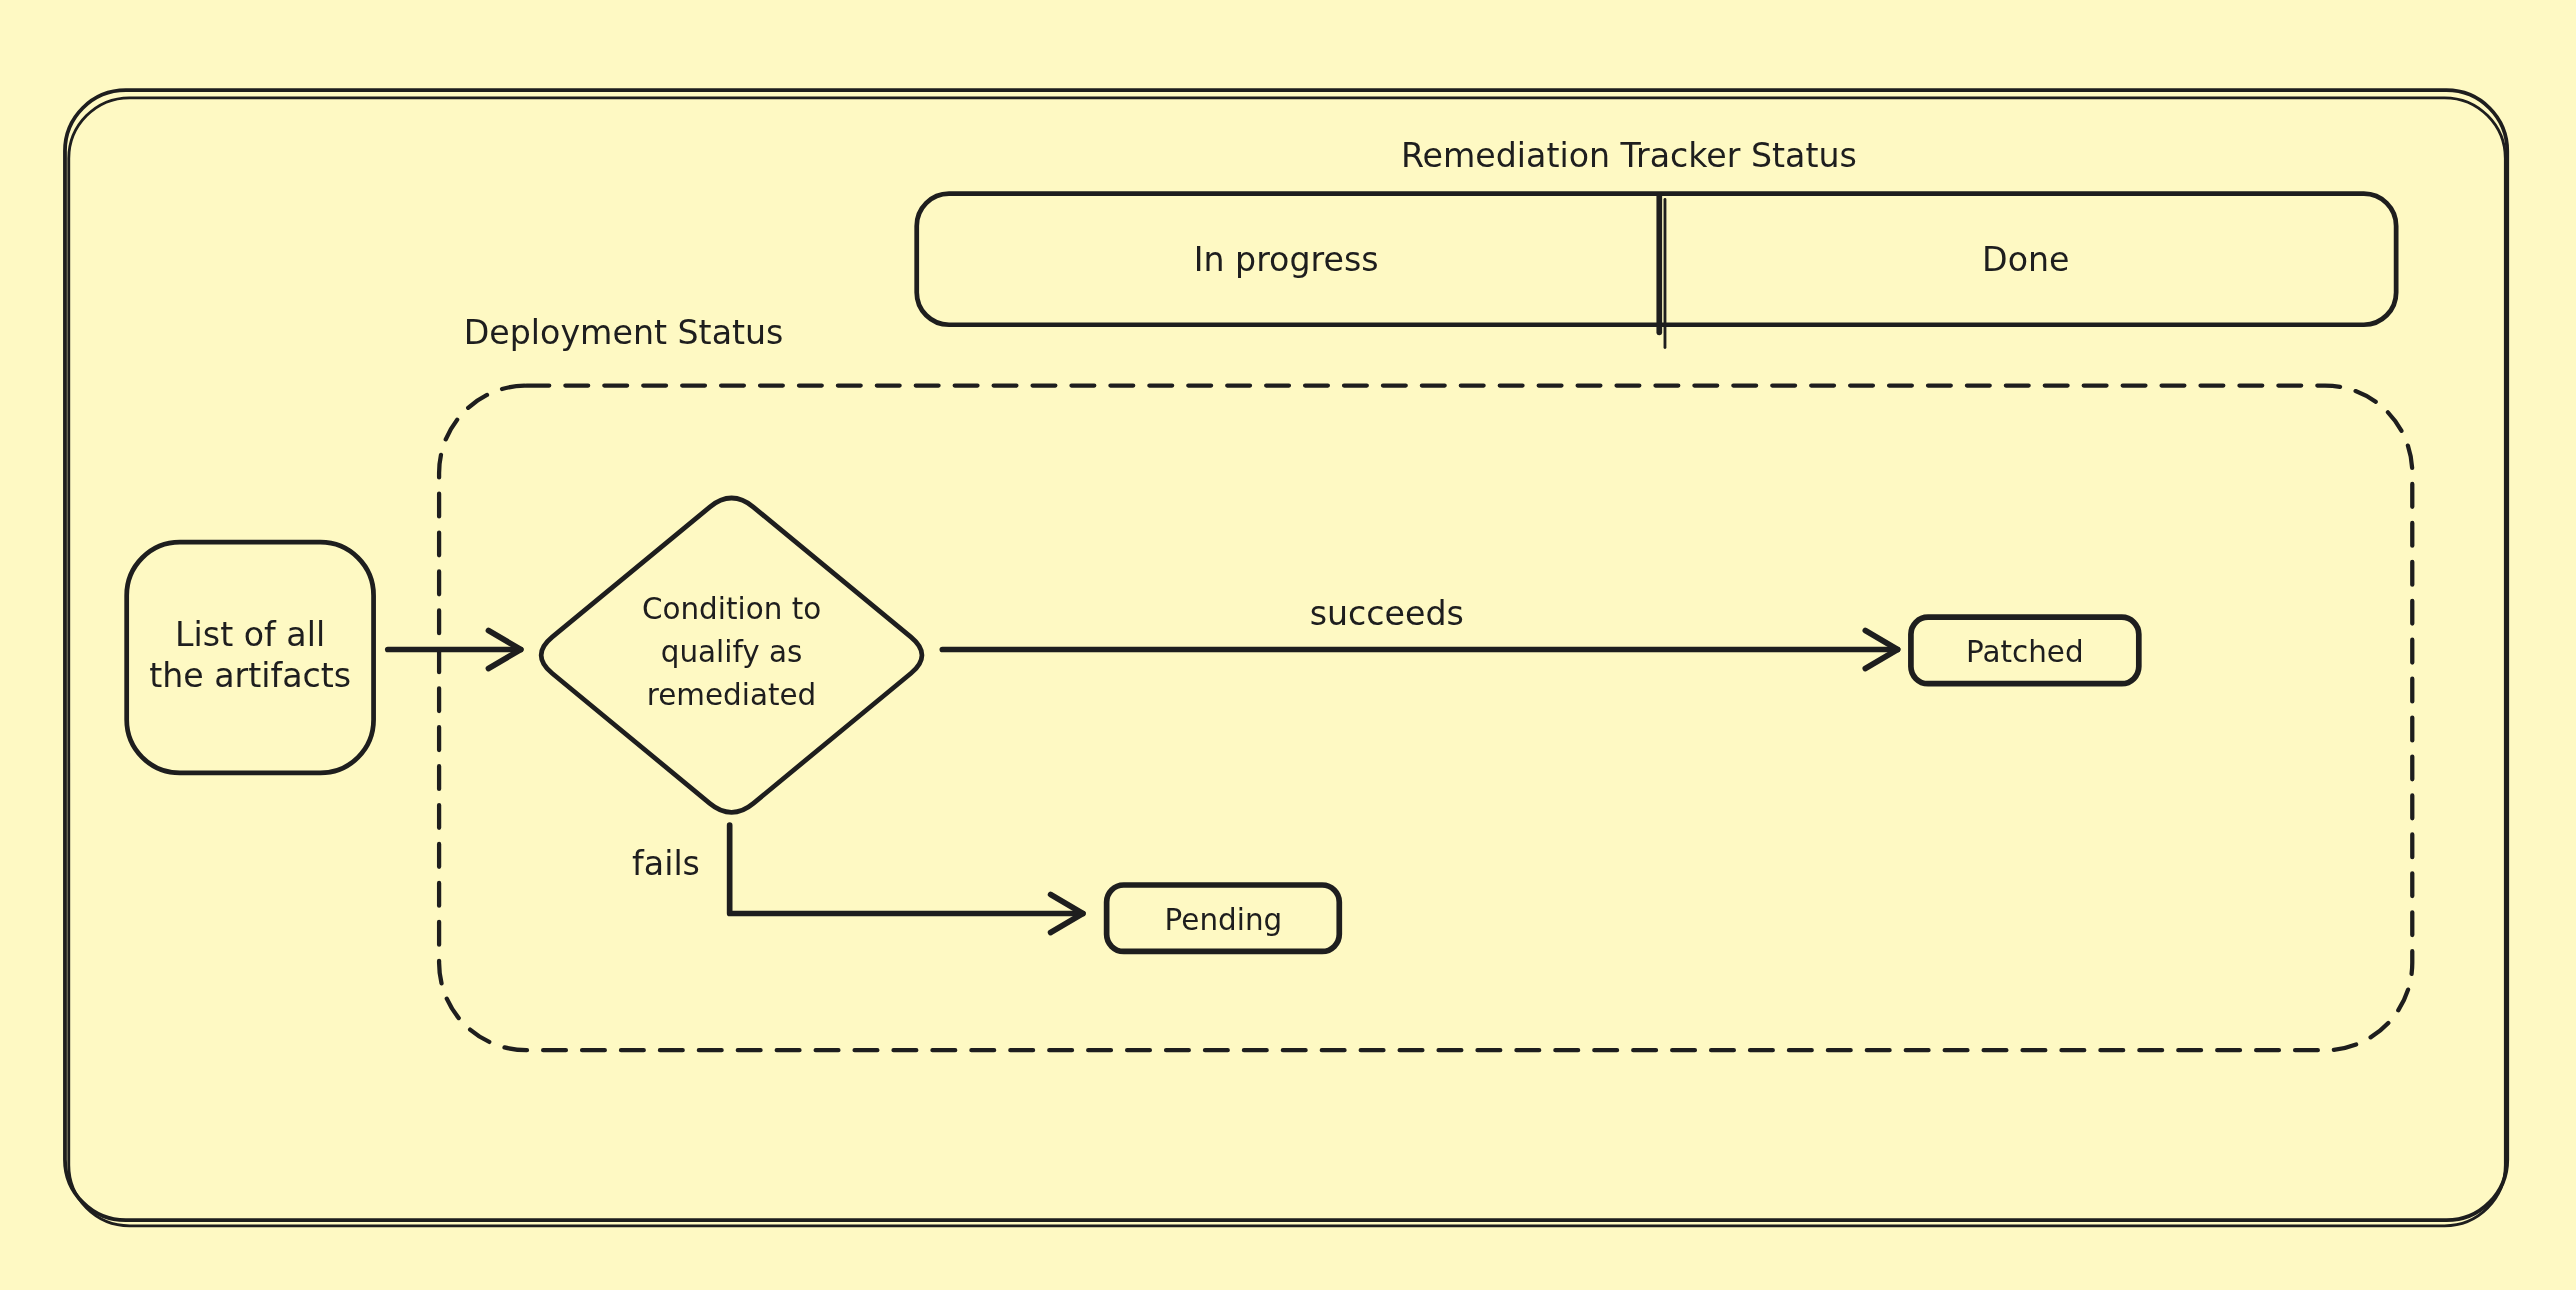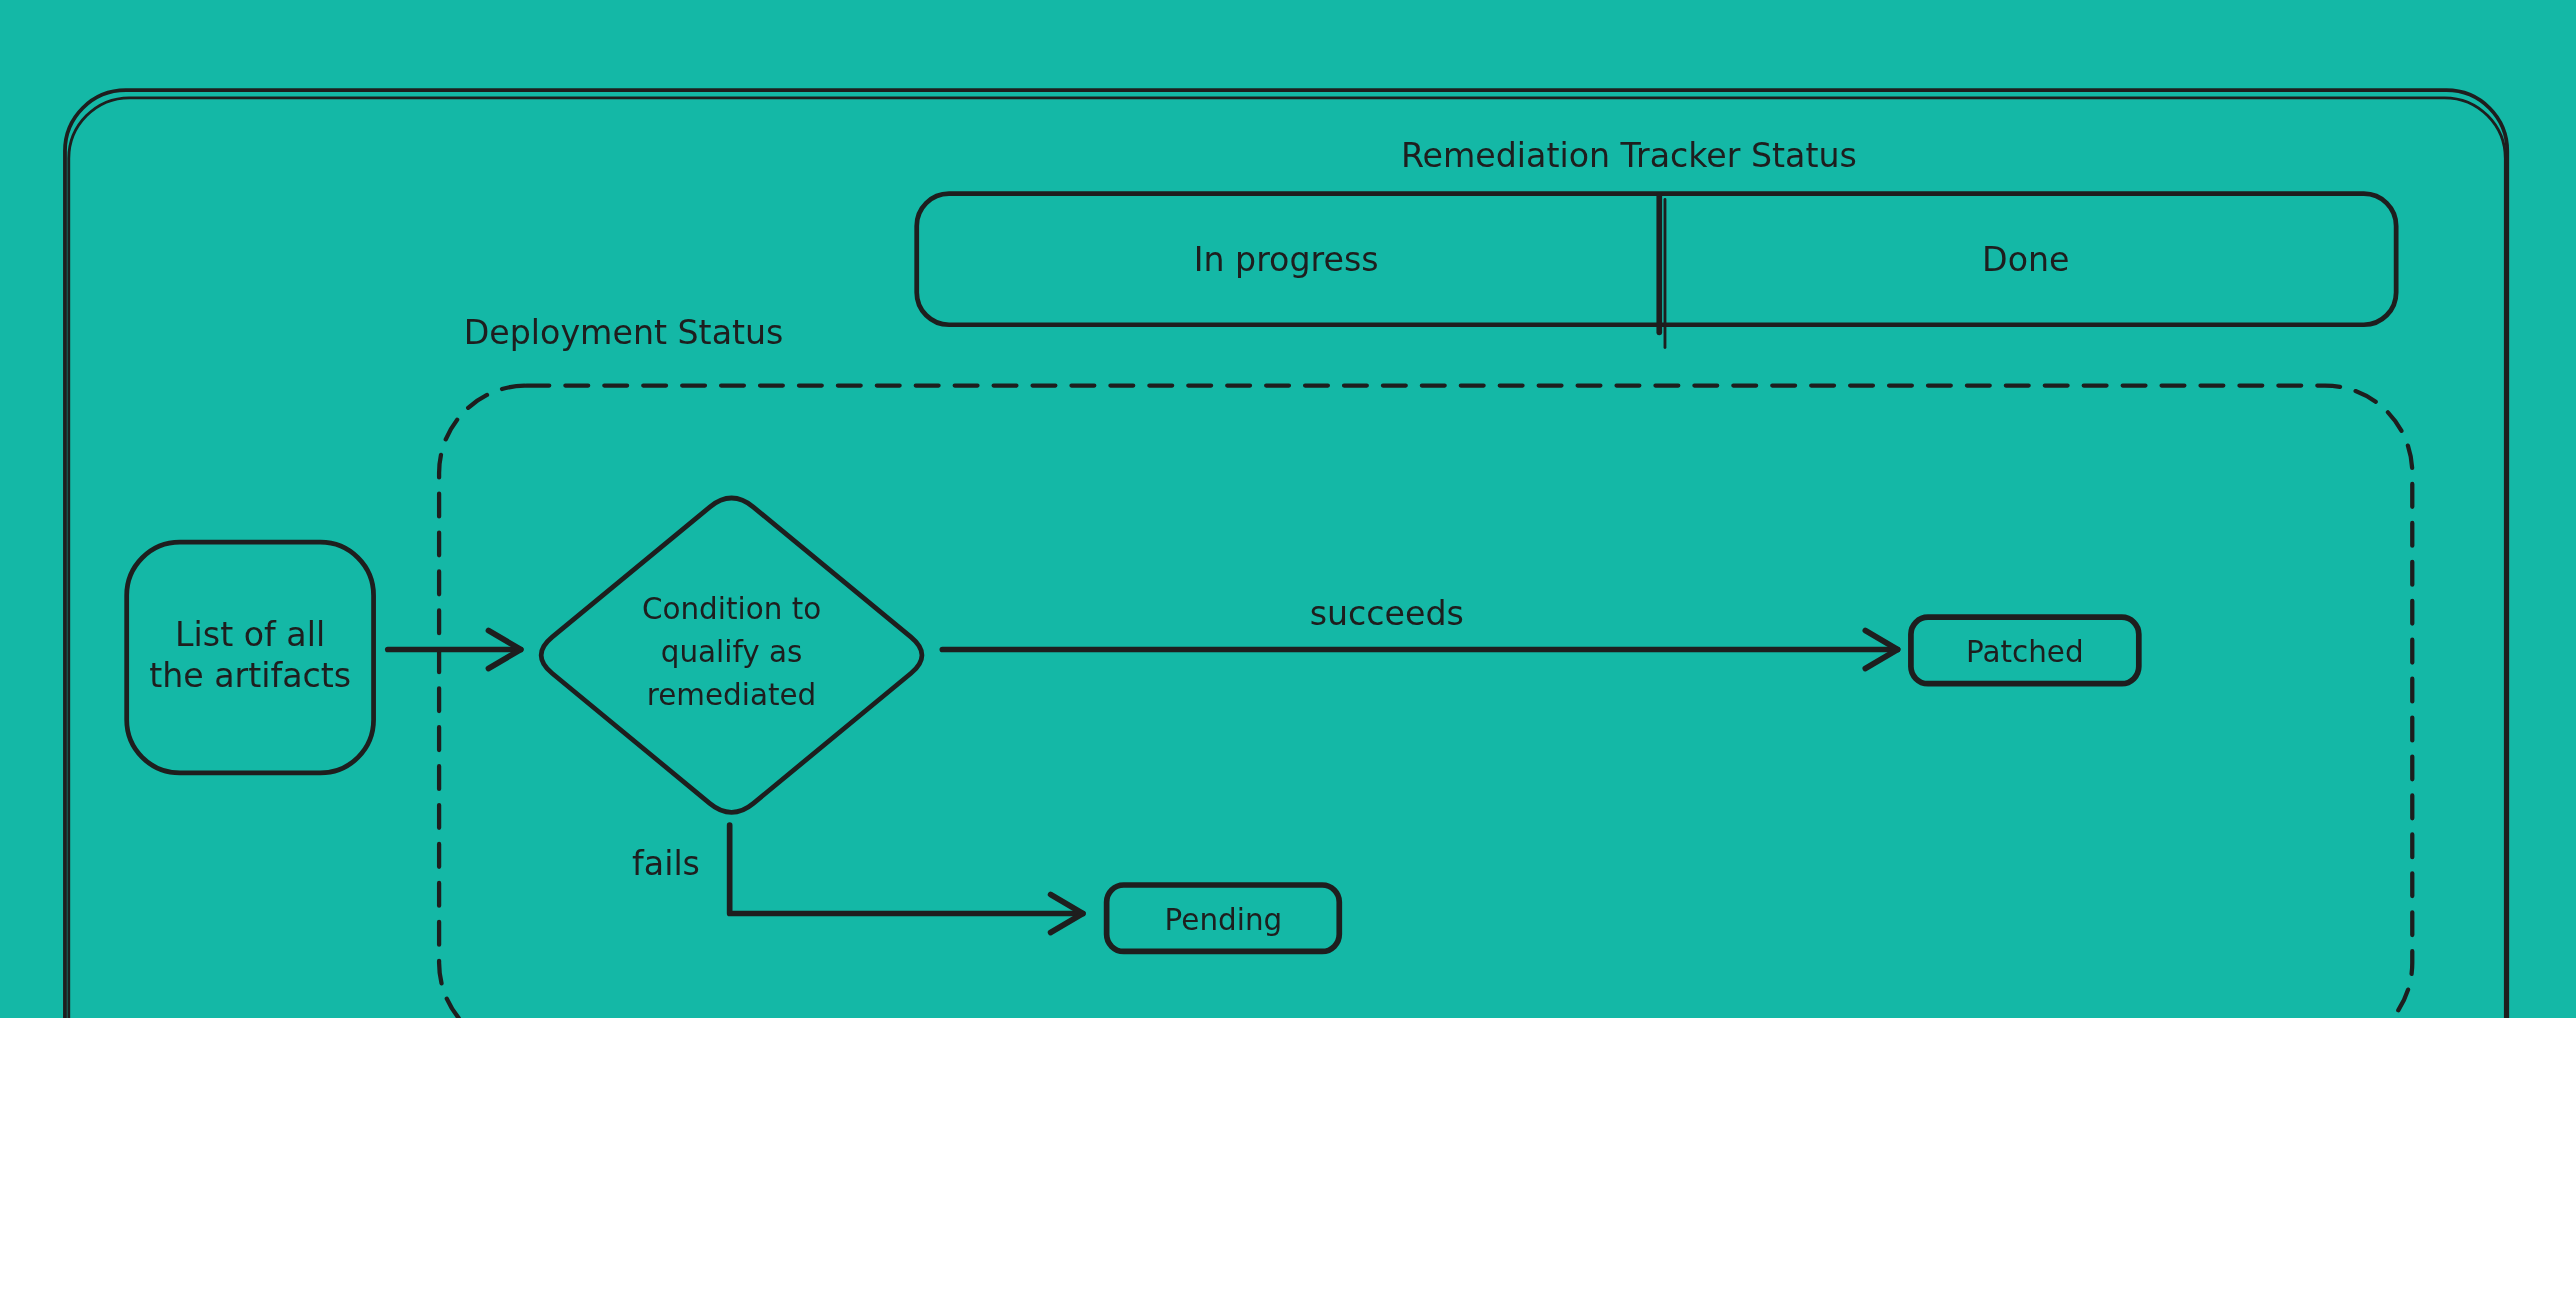--- a/index.html
+++ b/index.html
@@ -5,22 +5,22 @@
   html, body {
     margin: 0;
     padding: 0;
     background: #ffffff;
     width: 100%;
     height: 100%;
     font-family: "DejaVu Sans", "Liberation Sans", sans-serif;
   }
   .canvas-wrap {
     width: 2576px;
-    height: 1018px;
-    background: #14b8a6;
+    height: 1290px;
+    background: #fef9c3;
     position: relative;
     overflow: hidden;
   }
   svg text {
     fill: #1e1e1e;
     font-family: "DejaVu Sans", "Liberation Sans", sans-serif;
   }
   .lbl      { font-size: 35px; }
   .lbl-sm   { font-size: 31px; }
   .shape    { stroke: #1e1e1e; fill: none; stroke-linecap: round; stroke-linejoin: round; }

